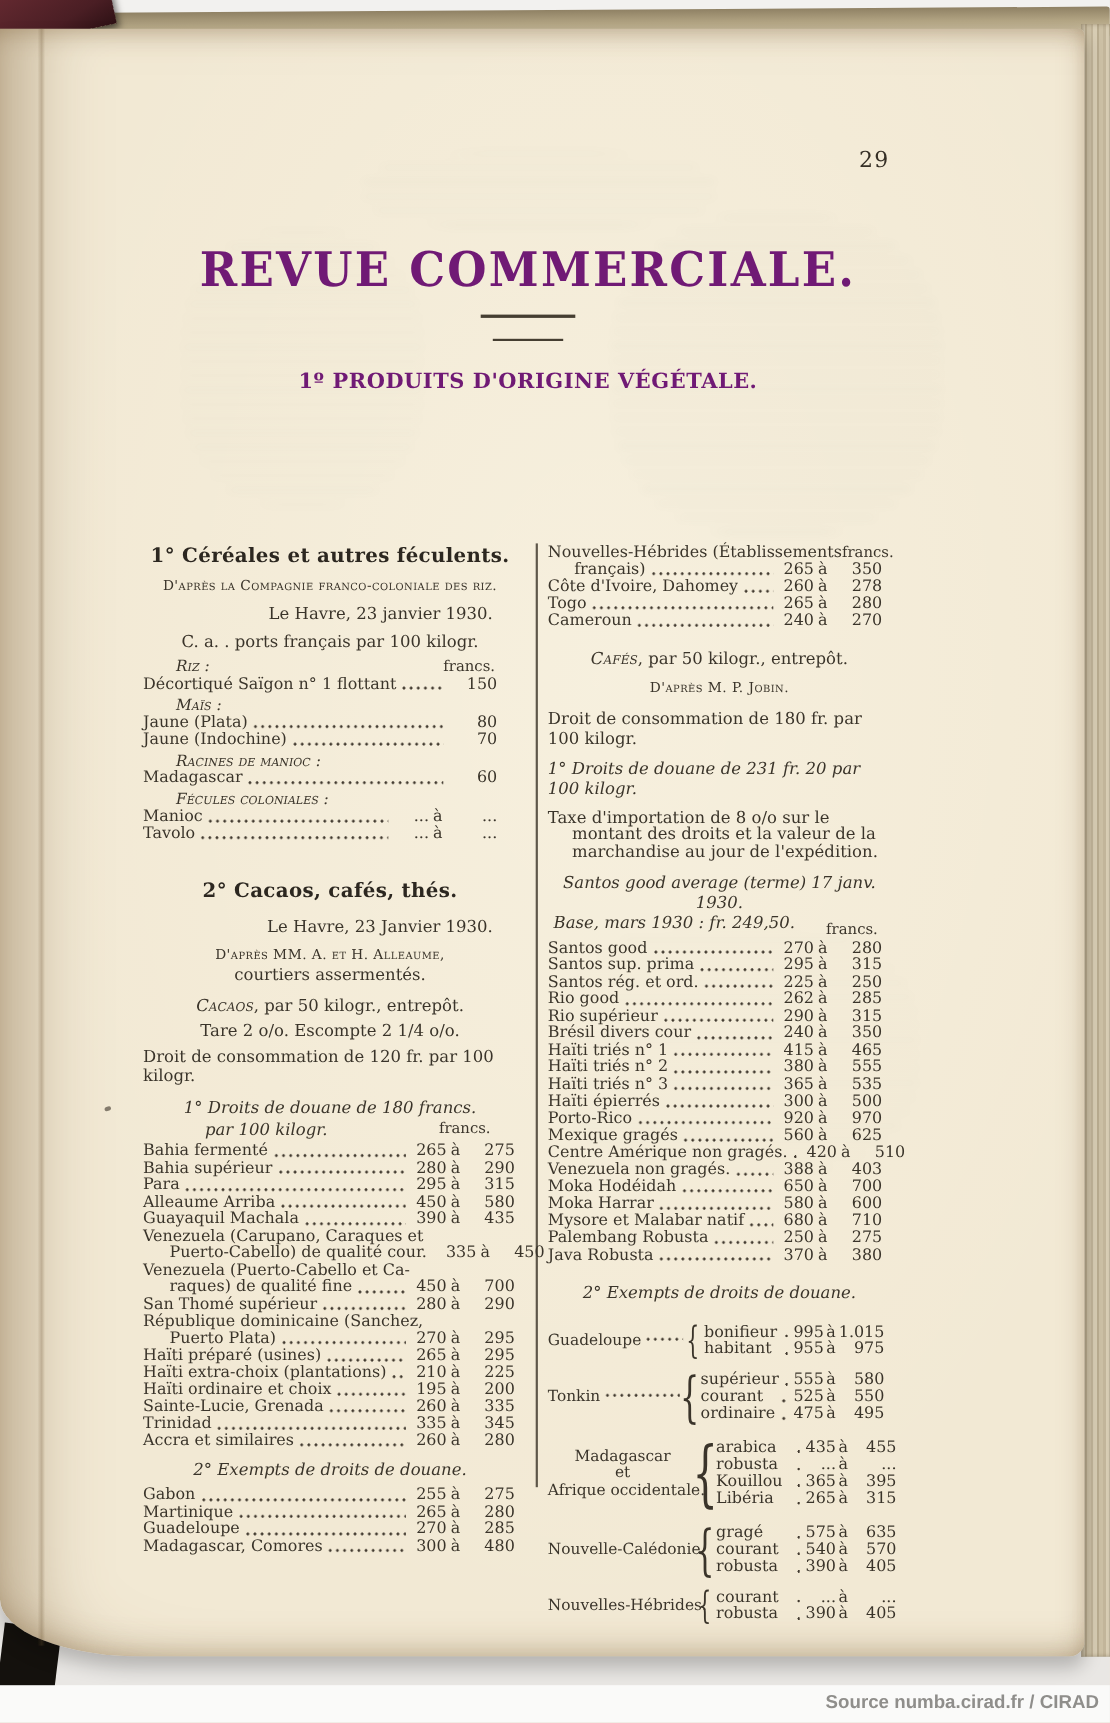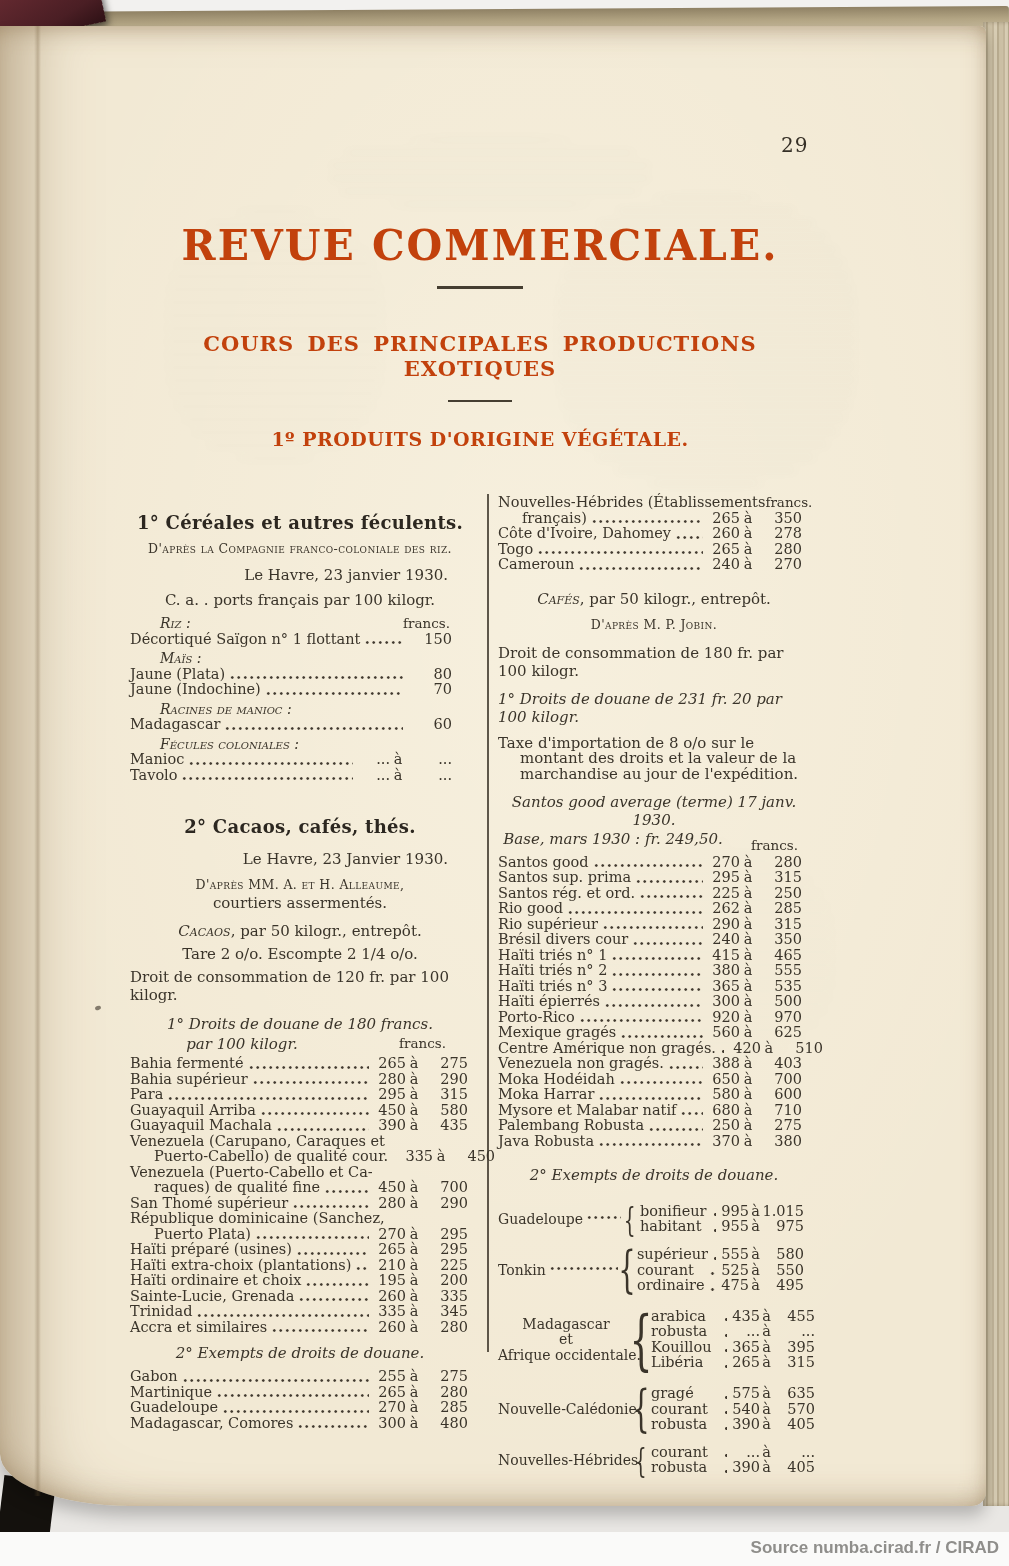--- a/index.html
+++ b/index.html
@@ -36,21 +36,21 @@
     background:linear-gradient(90deg,rgba(0,0,0,0),rgba(105,82,48,.28) 55%,rgba(0,0,0,0));}
   .smudge{position:absolute;border-radius:40%;
     background:repeating-linear-gradient(180deg, rgba(118,130,112,.55) 0 3px, rgba(0,0,0,0) 3px 13px);
     filter:blur(4px);}
   .speck{position:absolute;left:95px;top:1006px;width:6px;height:4px;border-radius:50%;
     background:#4a4136;opacity:.65;transform:rotate(-20deg);}
   .footer-strip{position:absolute;left:0;top:1532px;width:1009px;height:34px;background:#fafaf9;}
   .footer-credit{position:absolute;right:10px;top:1538px;
     font-family:"Liberation Sans",sans-serif;font-size:17px;color:#8f8e8b;font-weight:bold;}
   .page-number{position:absolute;left:781px;top:133px;font-size:20px;color:#352f26;letter-spacing:1px;}
-  .masthead{position:absolute;left:130px;top:221px;width:700px;text-align:center;color:#c2410c;}
+  .masthead{position:absolute;left:130px;top:221px;width:700px;text-align:center;color:#701a75;}
   .m-title{font-size:41px;font-weight:bold;letter-spacing:2px;transform:scaleY(1.06);}
   .m-rule{width:86px;height:3px;background:#453e31;margin:17px auto 0;}
   .m-sub1{margin-top:42px;font-size:21px;font-weight:bold;letter-spacing:1px;word-spacing:5px;}
   .m-sub2{margin-top:13px;font-size:21px;font-weight:bold;letter-spacing:1px;word-spacing:5px;}
   .m-rule2{margin-top:19px;height:2px;width:64px;}
   .m-sec{margin-top:26px;font-size:19px;font-weight:bold;letter-spacing:.5px;}
   .cols{position:absolute;left:130px;top:492px;width:680px;display:flex;color:#3a342a;}
   .col-divider{position:absolute;left:487px;top:494px;width:2px;height:858px;background:#433c30;opacity:.85;}
   .colL{width:340px;}
   .colR{width:312px;margin-left:28px;}
@@ -74,21 +74,21 @@
   .vhead{margin-left:auto;font-size:13.5px;padding-right:20px;}
   .vlow:empty,.va:empty,.vhigh:empty,.vhead:empty{display:none;}
   .row.sec .lbl{font-style:italic;font-variant:small-caps;padding-left:30px;font-size:14px;}
   .row.sec{margin-top:4px;}
   .row.ind .lbl,.row.ind2 .lbl{padding-left:24px;}
   .row.ind2 .leader{background:none;}
   .t-cer .vhigh{padding-right:18px;}
   .colR .vhigh{padding-right:8px;}
   .colR .vhead{padding-right:10px;}
   
-  .l-h1{margin-top:20px;}
+  .l-h1{margin-top:3px;}
   .l-src{margin-top:8px;}
   .l-date{margin-top:10px;}
   .l-note{margin-top:7px;}
   .t-cer{margin-top:7px;}
   .l-h2{margin-top:33px;}
   .l-date2{margin-top:13px;}
   .l-src2a{margin-top:9px;}
   .l-src2b{margin-top:2px;font-size:15px;text-align:center;}
   .l-note1{margin-top:10px;}
   .l-note2{margin-top:5px;}
@@ -151,21 +151,20 @@
 <div class="smudge" style="left:556px;top:196px;width:300px;height:290px;opacity:.12;"></div>
 <div class="smudge" style="left:165px;top:210px;width:220px;height:250px;opacity:.08;"></div>
 <div class="smudge" style="left:505px;top:840px;width:330px;height:230px;opacity:.07;"></div>
 <div class="speck"></div>
 
 <div class="page-number">29</div>
 
 <div class="masthead">
   <div class="m-title">REVUE COMMERCIALE.</div>
   <div class="m-rule"></div>
-  <div class="m-sub1">COURS DES PRINCIPALES PRODUCTIONS EXOTIQUES</div>
   <div class="m-rule m-rule2"></div>
   <div class="m-sec">1º PRODUITS D'ORIGINE VÉGÉTALE.</div>
 </div>
 
 <div class="col-divider"></div>
 
 <div class="cols">
 
   <div class="colL">
     <div class="col-h l-h1">1° Céréales et autres féculents.</div>
@@ -283,21 +282,21 @@
         <div class="row">
           <span class="lbl">Para</span>
           <span class="leader"></span>
           <span class="vlow">295</span>
           <span class="va">à</span>
           <span class="vhigh">315</span>
 
         </div>
 
         <div class="row">
-          <span class="lbl">Guayaquil Arriba</span>
+          <span class="lbl">Alleaume Arriba</span>
           <span class="leader"></span>
           <span class="vlow">450</span>
           <span class="va">à</span>
           <span class="vhigh">580</span>
 
         </div>
 
         <div class="row">
           <span class="lbl">Guayaquil Machala</span>
           <span class="leader"></span>

